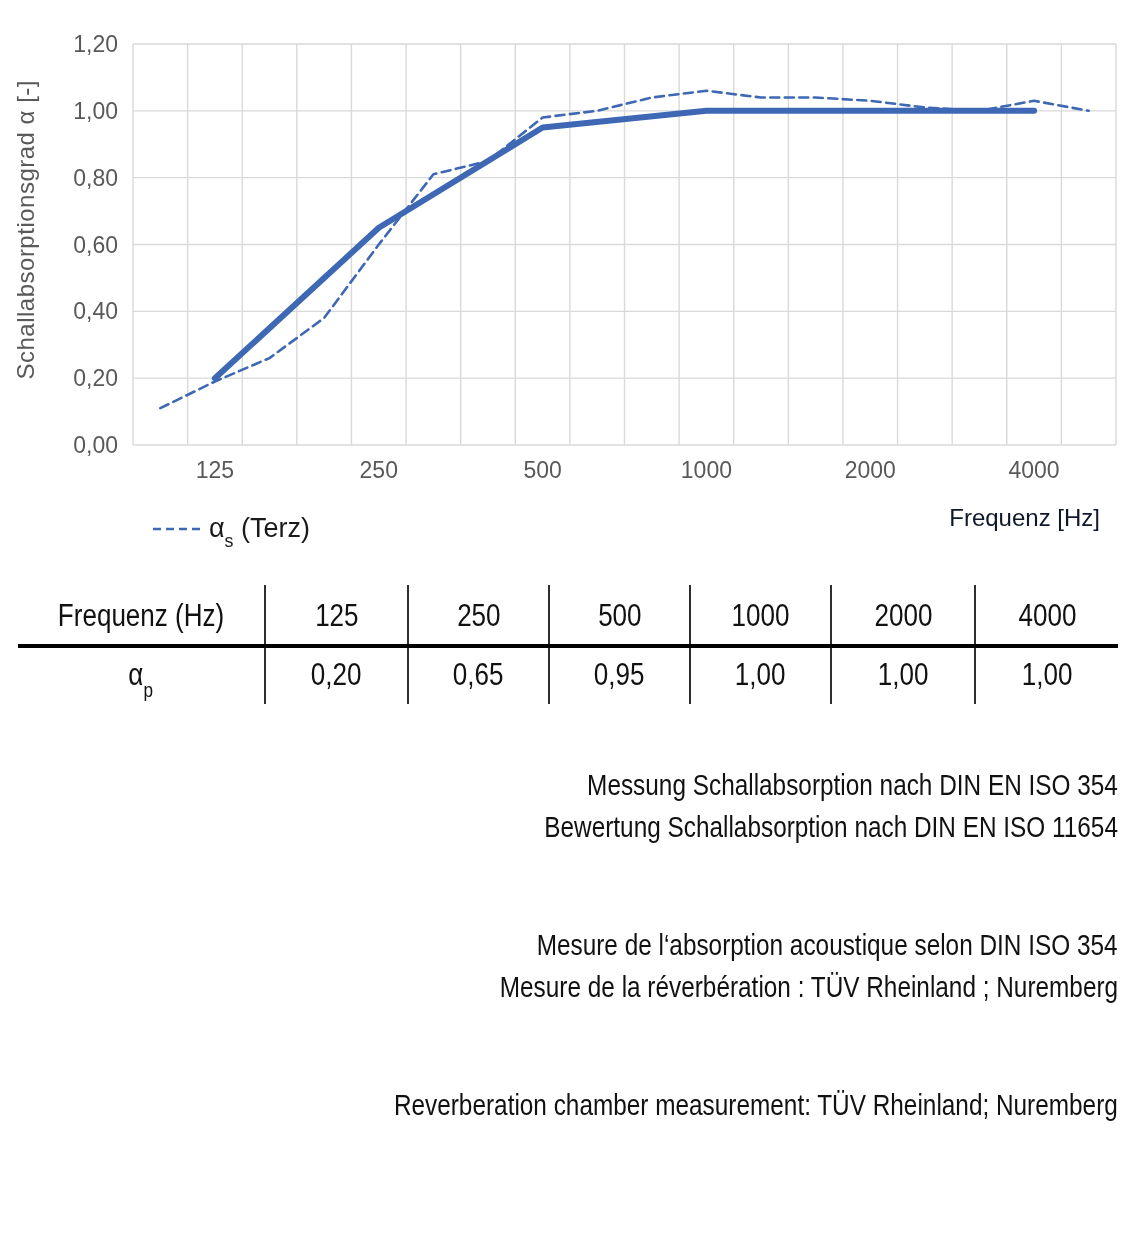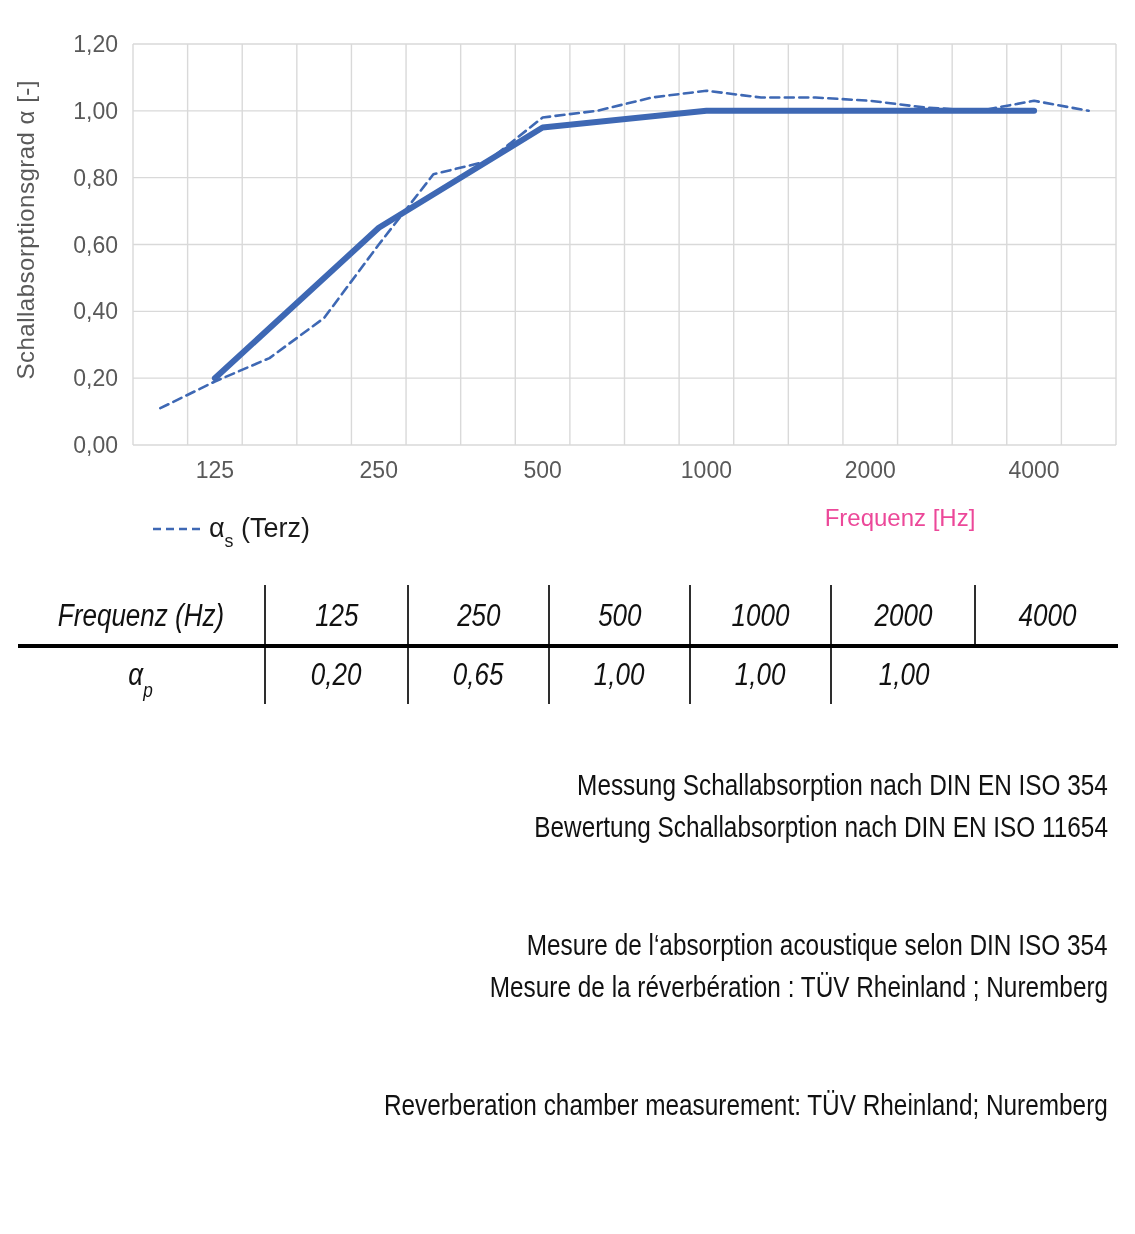--- a/index.html
+++ b/index.html
@@ -12,45 +12,45 @@
   
   .chart{position:absolute;left:0;top:0;width:1135px;height:585px;}
   .ylabel-wrap{position:absolute;left:12px;top:0;height:460px;display:flex;align-items:center;}
   .ylabel-wrap span{
     writing-mode:vertical-rl;transform:rotate(180deg);
     font-size:24px;color:#595959;letter-spacing:.5px;white-space:nowrap;
   }
   #chart-svg{position:absolute;left:0;top:0;}
   #chart-svg text{font-family:"Liberation Sans",sans-serif;fill:#595959;font-size:23px;}
   .xlabel{
-    position:absolute;top:504px;right:35px;width:400px;text-align:center;
-    font-size:24px;color:#ec4899;
+    position:absolute;top:504px;right:35px;width:400px;text-align:right;
+    font-size:24px;color:#0f172a;
   }
   .legend{position:absolute;left:153px;top:513px;display:flex;align-items:center;gap:32px;}
   .legend-item{display:flex;align-items:center;margin-right:34px;}
   .legend-item svg{display:block;margin-right:8px;}
   .legend-label{font-size:27px;color:#1a1a1a;white-space:pre;}
   sub.s{font-size:0.66em;position:relative;top:0.22em;line-height:0;}
 
   
   .abs-table{
     position:absolute;left:18px;top:585px;width:1100px;
     display:grid;grid-template-columns:248px 143px 141px 141px 141px 144px 142px;
     grid-template-rows:61px 58px;
   }
   .abs-table .cell{
     display:flex;align-items:center;justify-content:center;
-    font-size:31px;color:#111;font-style:italic;
+    font-size:31px;color:#111;
   }
   .abs-table .cell.vline{border-right:2px solid #2e2e2e;}
   .abs-table .cnd{display:inline-block;transform:scaleX(0.84);transform-origin:50% 50%;white-space:nowrap;}
   .thick-rule{position:absolute;left:18px;top:644px;width:1100px;height:4px;background:#000;}
 
   
-  .note-block{position:absolute;left:0;right:27px;text-align:right;padding-left:12px;}
+  .note-block{position:absolute;left:0;right:17px;text-align:right;padding-left:12px;}
   .note-line{font-size:29px;line-height:42px;color:#111;white-space:nowrap;}
   .note-line span{display:inline-block;transform:scaleX(0.84);transform-origin:100% 50%;}
 </style>
 </head>
 <body>
 
 <div class="page">
 
   <div class="chart">
     <div class="ylabel-wrap">
@@ -141,20 +141,23 @@
       <div class="cell vline">
         <span class="cnd">α<sub class="s">p</sub></span>
       </div>
       <div class="cell vline">
         <span class="cnd">0,20</span>
       </div>
       <div class="cell vline">
         <span class="cnd">0,65</span>
       </div>
       <div class="cell vline">
+        <span class="cnd">0,95</span>
+      </div>
+      <div class="cell vline">
         <span class="cnd">1,00</span>
       </div>
       <div class="cell vline">
         <span class="cnd">1,00</span>
       </div>
       <div class="cell">
         <span class="cnd">1,00</span>
       </div>
     </div>
   <div class="thick-rule"></div>

